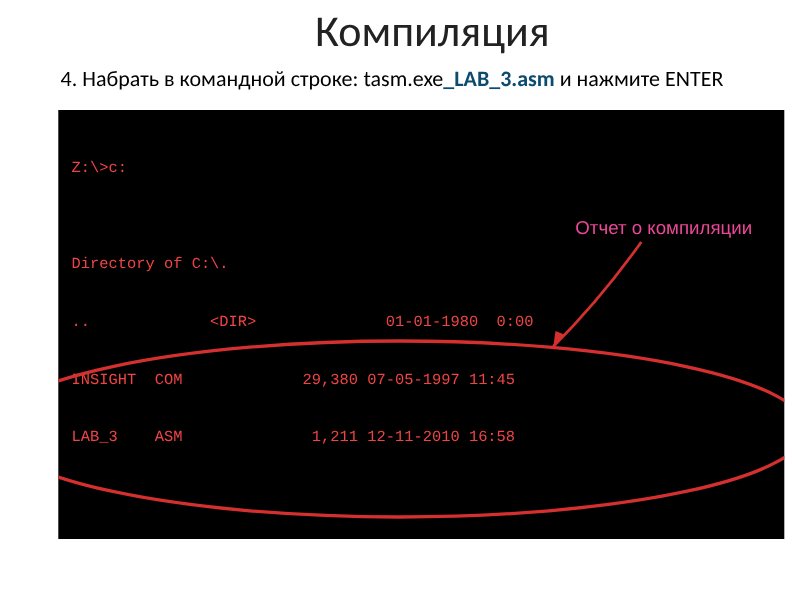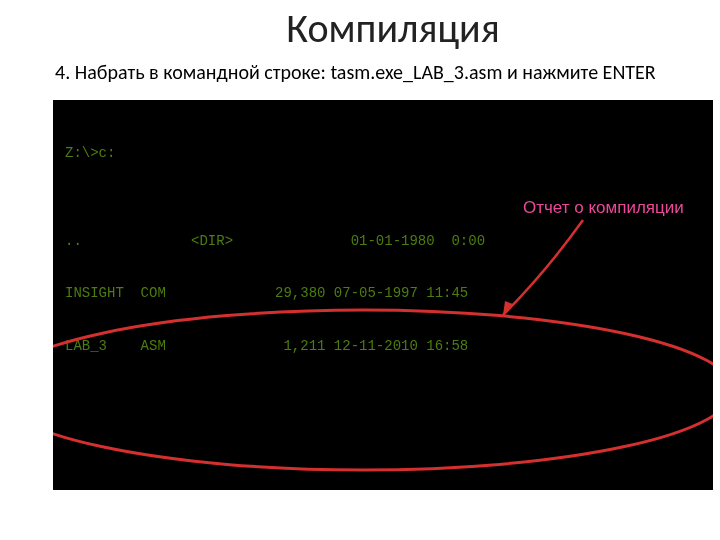--- a/index.html
+++ b/index.html
@@ -28,29 +28,29 @@
   }
   .instruction {
     position: absolute;
     top: 60px;
     left: 22px;
     right: 22px;
     font-size: 20px;
     color: #000;
   }
   .instruction .cmd { font-weight: normal; }
-  .instruction .asm { color: #000000; font-weight: normal; }
+  .instruction .asm { color: #0c4a6e; font-weight: bold; }
   .console {
     position: absolute;
     top: 100px;
     left: 20px;
     width: 660px;
     height: 390px;
     background: #000;
-    color: #4d7c0f;
+    color: #ef4444;
     font-family: "Courier New", monospace;
     font-size: 14px;
     line-height: 1.25;
     padding: 10px 12px;
     white-space: pre;
   }
   .console .l { white-space: pre; }
   .annotation {
     position: absolute;
     top: 198px;
@@ -75,20 +75,21 @@
 <div class="slide">
   <div class="title">Компиляция</div>
 
   <div class="instruction">
     <span>4. Набрать в командной строке: </span><span class="cmd">tasm.exe</span><span class="asm">_LAB_3.asm</span><span> и нажмите </span><span class="cmd">ENTER</span>
   </div>
 
   <div class="console">
     <div class="l">Z:\&gt;c:</div>
     <div class="l"></div>
+    <div class="l">Directory of C:\.</div>
     <div class="l">..             &lt;DIR&gt;              01-01-1980  0:00</div>
     <div class="l">INSIGHT  COM             29,380 07-05-1997 11:45</div>
     <div class="l">LAB_3    ASM              1,211 12-11-2010 16:58</div>
     
     
     
     
     <div class="l"></div>
     
     

